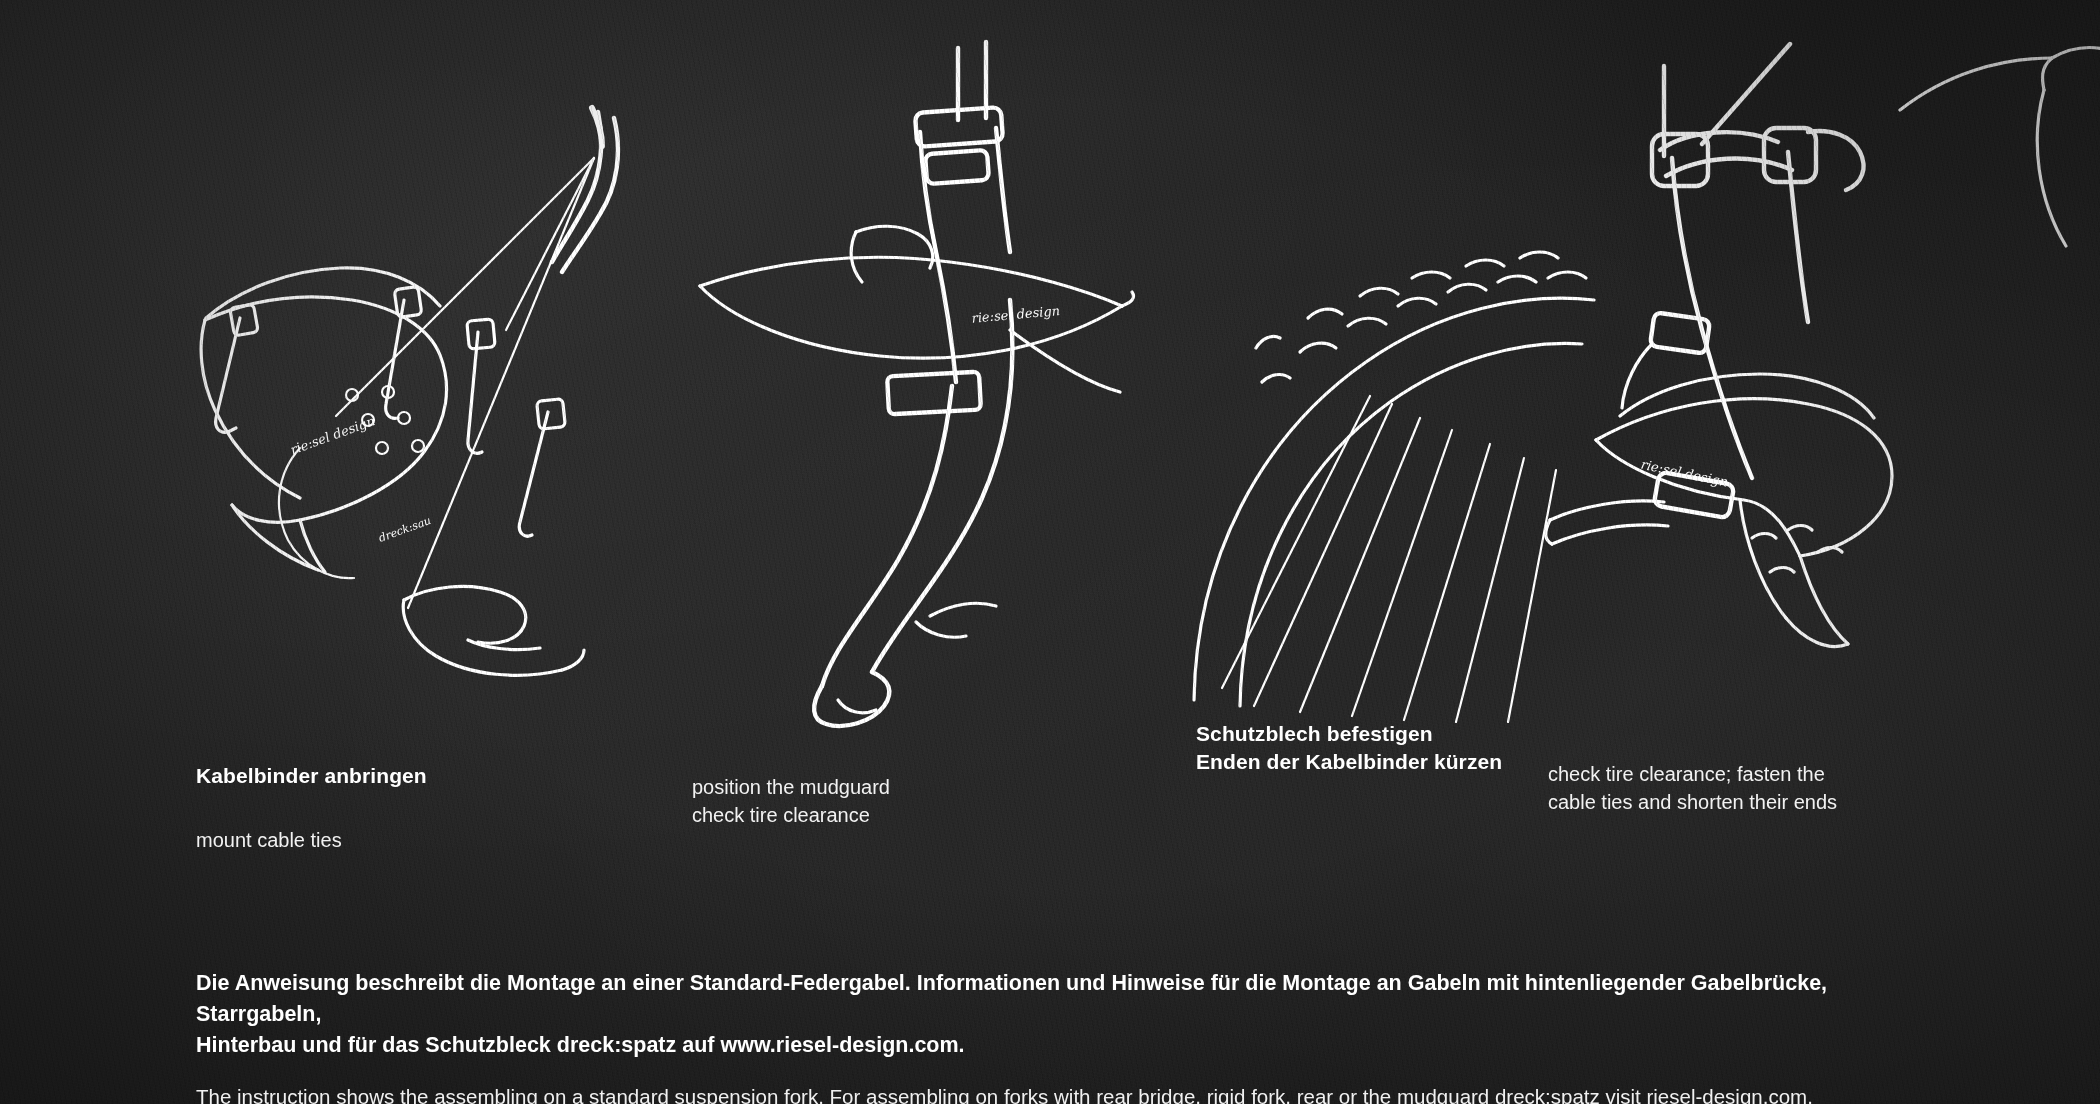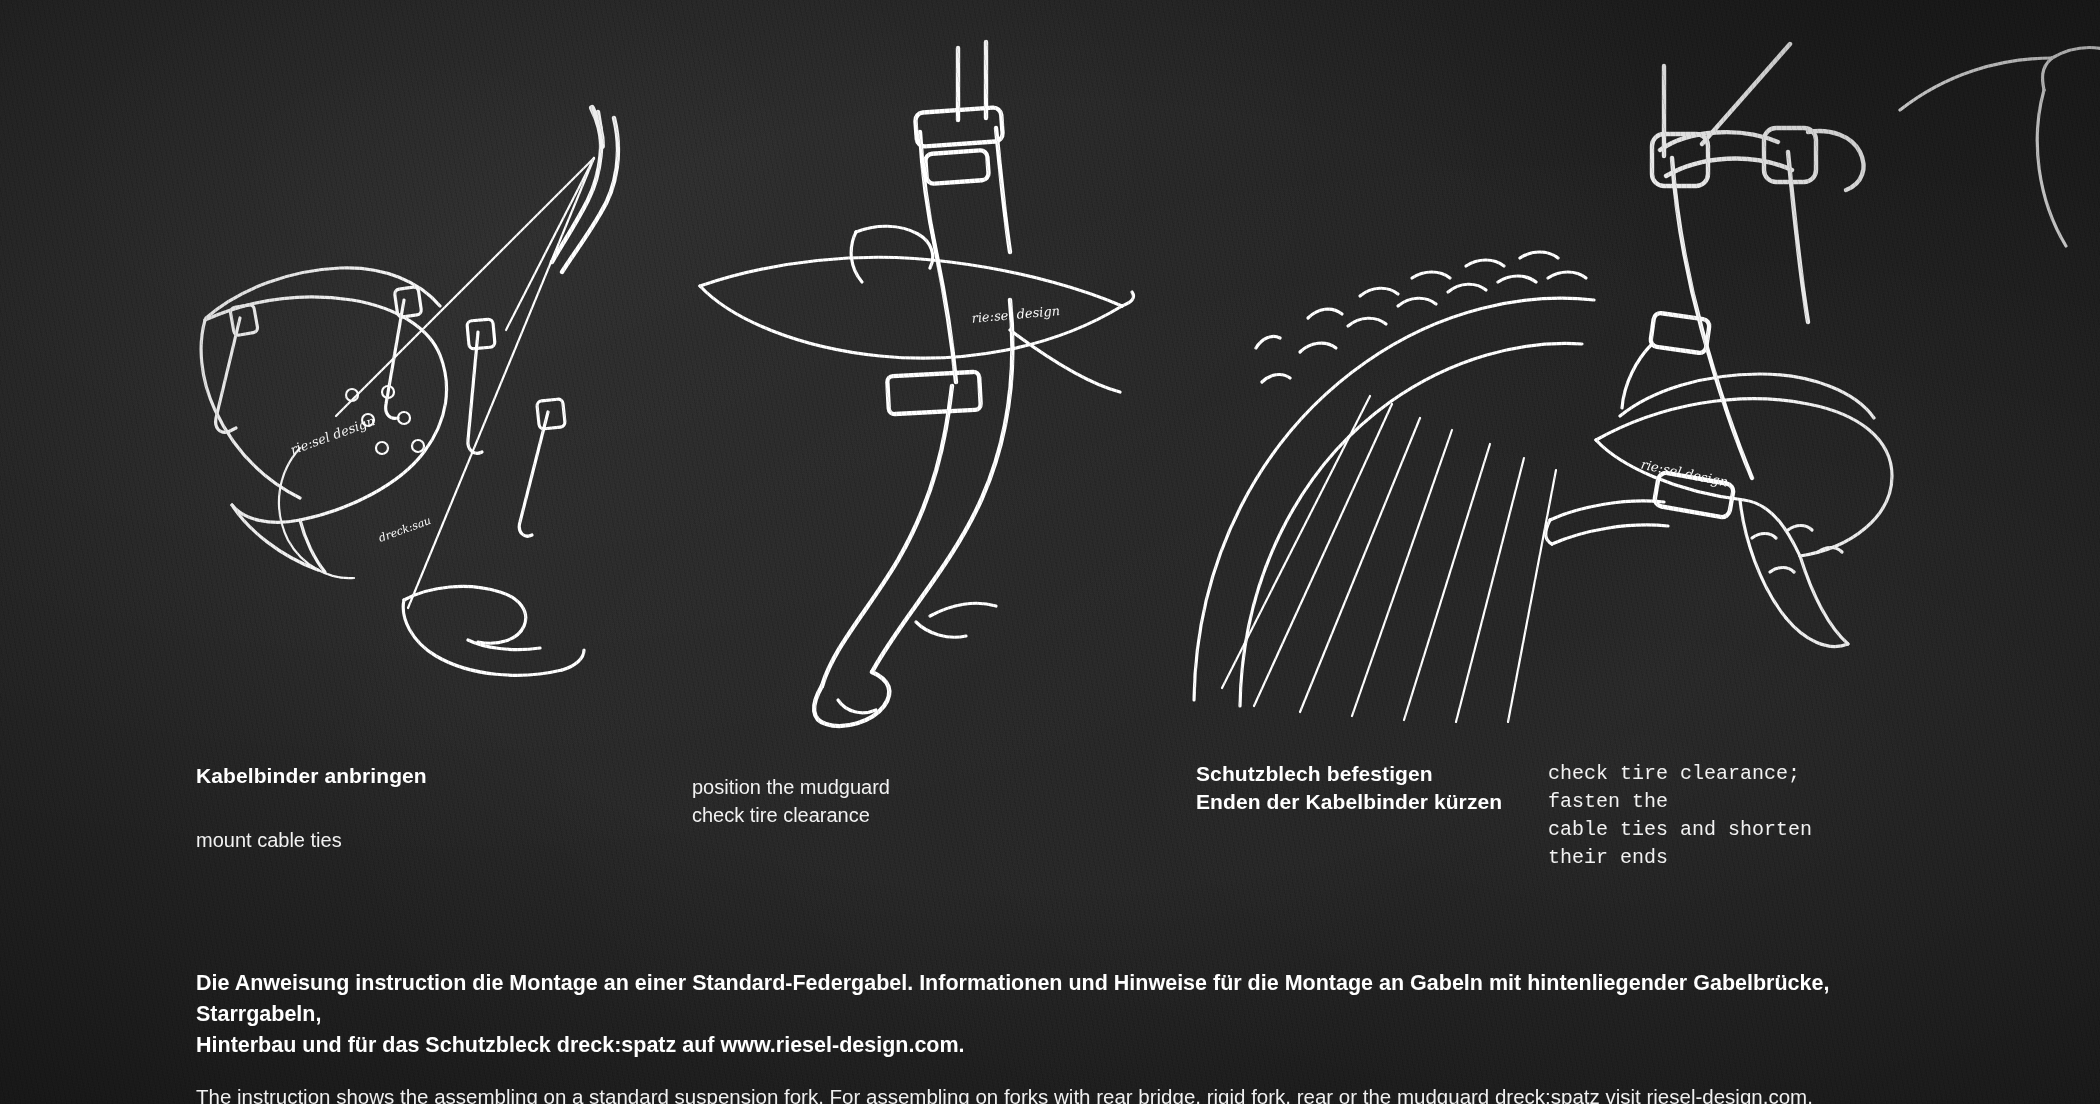--- a/index.html
+++ b/index.html
@@ -60,22 +60,22 @@
     font-weight: normal;
     font-size: 20px;
     line-height: 28px;
     white-space: pre-line;
     color: #f2f2f2;
   }
   #step1-cap { left: 196px; top: 762px; }
   #step1-cap .cap-en { margin-top: 36px; }
   #step2-cap { left: 692px; top: 760px; }
   #step2-cap .cap-en { margin-top: 13px; }
-  #step3-cap { left: 1196px; top: 760px; }
-  #step4-cap { left: 1548px; top: 760px; width: 330px; font-family: Liberation Mono, monospace; }
+  #step3-cap { left: 1196px; top: 720px; }
+  #step4-cap { left: 1548px; top: 760px; width: 330px; }
   #step4-cap .cap-en { margin-top: 0; }
 
   #footer {
     position: absolute;
     left: 196px;
     top: 968px;
     width: 1740px;
   }
   .foot-de {
     font-weight: bold;
@@ -276,18 +276,18 @@
     <div class="cap-de">Schutzblech befestigen
 Enden der Kabelbinder kürzen</div>
   </div>
 
   <div class="caption-block" id="step4-cap">
     <div class="cap-en">check tire clearance; fasten the
 cable ties and shorten their ends</div>
   </div>
 
   <div id="footer">
-    <div class="foot-de">Die Anweisung instruction die Montage an einer Standard-Federgabel. Informationen und Hinweise für die Montage an Gabeln mit hintenliegender Gabelbrücke, Starrgabeln,
+    <div class="foot-de">Die Anweisung beschreibt die Montage an einer Standard-Federgabel. Informationen und Hinweise für die Montage an Gabeln mit hintenliegender Gabelbrücke, Starrgabeln,
 Hinterbau und für das Schutzbleck dreck:spatz auf www.riesel-design.com.</div>
     <div class="foot-en">The instruction shows the assembling on a standard suspension fork. For assembling on forks with rear bridge, rigid fork, rear or the mudguard dreck:spatz visit riesel-design.com.</div>
   </div>
 
 </div>
 
 </body></html>

